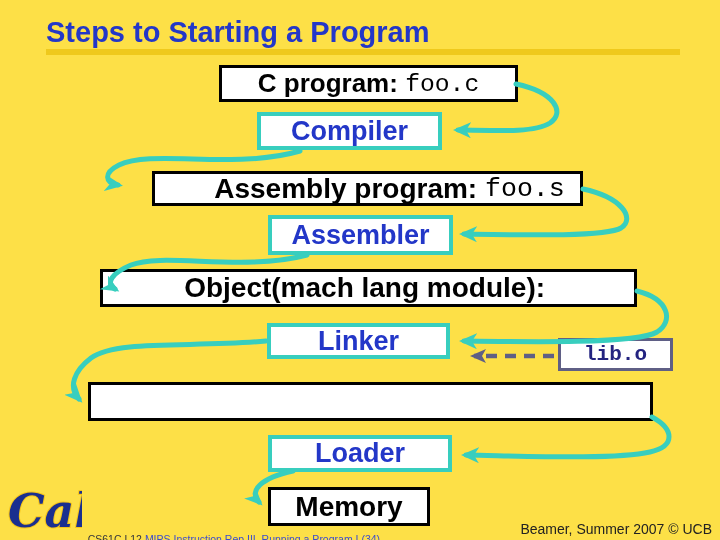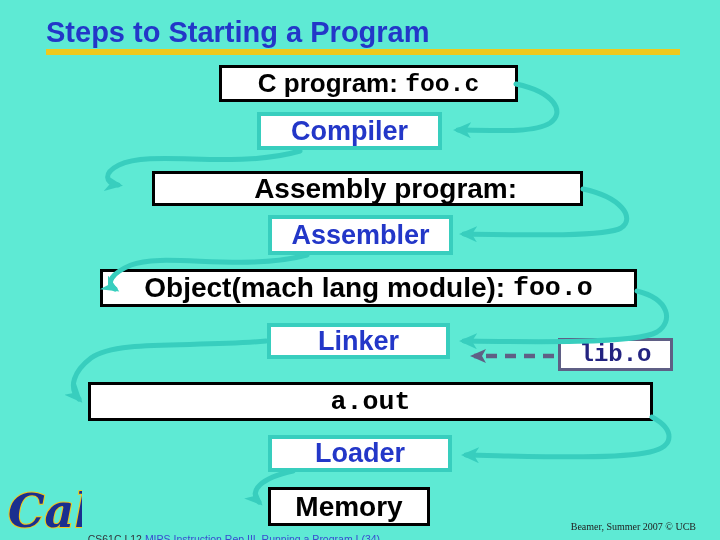--- a/index.html
+++ b/index.html
@@ -1,57 +1,57 @@
 <!DOCTYPE html>
 <html><head>
 <meta charset="utf-8">
 <style>
   html,body{margin:0;padding:0;background:#fff;}
   .slide{
-    position:relative;width:720px;height:540px;background:#5eead4;
+    position:relative;width:720px;height:540px;background:#fde047;
     font-family:"Liberation Sans",sans-serif;overflow:hidden;
   }
   .page-title{
     position:absolute;left:46px;top:16px;
     font-size:29px;font-weight:bold;color:#2337C8;letter-spacing:0px;
     white-space:pre;
   }
   .title-underline{
     position:absolute;left:46px;top:49px;width:634px;height:6px;
     background:#EFC91C;
   }
   .fbox{
     position:absolute;box-sizing:border-box;background:#ffffff;
     display:flex;align-items:center;justify-content:center;
     white-space:pre;z-index:1;
   }
   .black{border:3px solid #000;color:#000;font-weight:bold;font-size:28px;}
   .teal{border:4px solid #38CEBE;color:#2337C8;font-weight:bold;font-size:27px;}
   .slatebox{border:3px solid #5F5F85;color:#232380;font-weight:bold;
-    font-family:"Liberation Mono",monospace;font-size:24px;}
-  .code{font-family:"Liberation Mono",monospace;font-weight:bold;font-size:0.95em;}
+    font-family:"Liberation Mono",monospace;font-size:21px;}
+  .code{font-family:"Liberation Mono",monospace;font-weight:normal;font-size:0.95em;}
   
   .b0{left:219px;top:65px;width:299px;height:37px;font-size:26px;}
   .b1{left:257px;top:112px;width:185px;height:38px;}
   .b2{left:152px;top:171px;width:431px;height:35px;padding-left:44px;}
   .b3{left:268px;top:215px;width:185px;height:40px;}
   .b4{left:100px;top:269px;width:537px;height:38px;}
   .b5{left:267px;top:323px;width:183px;height:36px;}
   .b6{left:558px;top:338px;width:115px;height:33px;}
   .b7{left:88px;top:382px;width:565px;height:39px;}
   .b8{left:268px;top:435px;width:184px;height:37px;}
   .b9{left:268px;top:487px;width:162px;height:39px;}
   .arrows{position:absolute;left:0;top:0;z-index:2;pointer-events:none;}
   .footer-left{
     position:absolute;left:76px;top:521px;font-size:10.5px;white-space:pre;
   }
   .f-course{color:#33343B;}
   .f-lecture{color:#3A4BD0;}
   .footer-right{
-    position:absolute;right:24px;top:521px;font-size:10px;color:#222;white-space:pre;font-family:Liberation Serif, serif;
+    position:absolute;right:8px;top:521px;font-size:14px;color:#222;white-space:pre;
   }
   .cal-logo{position:absolute;left:2px;top:483px;z-index:1;}
   .cal-logo text{
     font-family:"DejaVu Serif",serif;font-style:italic;font-weight:bold;
     font-size:46px;fill:#1A2F8F;stroke:#F5C51A;stroke-width:2px;paint-order:stroke;
   }
 </style>
 </head>
 <body>
 
@@ -62,41 +62,41 @@
 
   <div class="fbox black b0">
     <span>C program: </span><span class="code">foo.c</span>
   </div>
 
   <div class="fbox teal b1">
     <span>Compiler</span>
   </div>
 
   <div class="fbox black b2">
-    <span>Assembly program: </span>
+    <span>Assembly program: </span><span class="code">foo.s</span>
   </div>
 
   <div class="fbox teal b3">
     <span>Assembler</span>
   </div>
 
   <div class="fbox black b4">
-    <span>Object(mach lang module): </span><span class="code">foo.o</span>
+    <span>Object(mach lang module): </span>
   </div>
 
   <div class="fbox teal b5">
     <span>Linker</span>
   </div>
 
   <div class="fbox slatebox b6">
     <span>lib.o</span>
   </div>
 
   <div class="fbox black b7">
-    <span class="code">a.out</span>
+    
   </div>
 
   <div class="fbox black b9">
     <span>Memory</span>
   </div>
 
   <div class="fbox teal b8">
     <span>Loader</span>
   </div>
 

